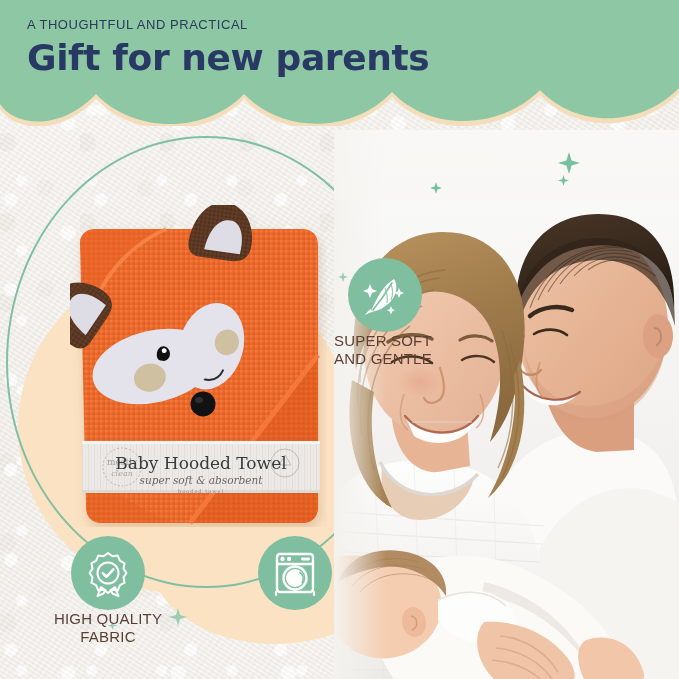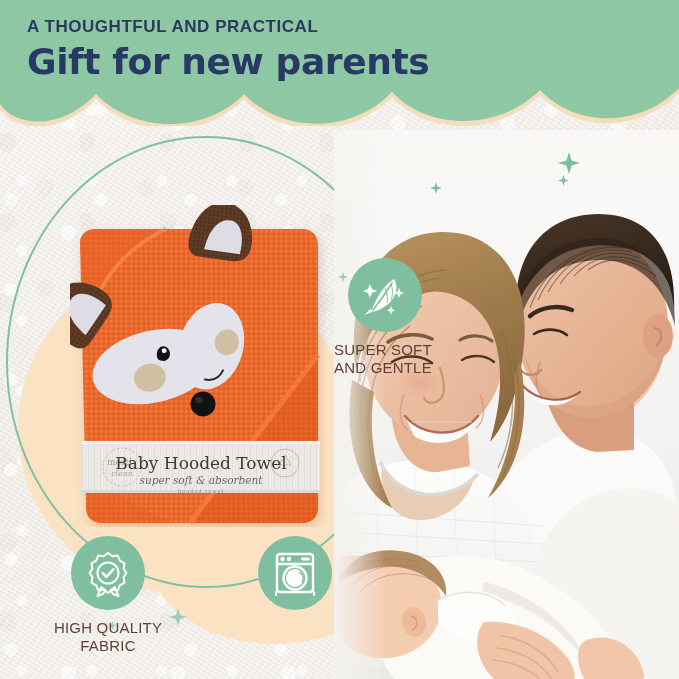--- a/index.html
+++ b/index.html
@@ -41,24 +41,24 @@
     position: absolute; left: 0; top: 0;
     width: 679px; height: 112px;
     z-index: 8;
   }
   .header-svg { position: absolute; left:0; top:0; display:block; }
   .header-text {
     position: absolute; left: 27px; top: 17px;
     z-index: 3;
   }
   .eyebrow {
-    font-size: 17px;
+    font-size: 13px;
     letter-spacing: .55px;
     color: #2b3a5c;
-    font-weight: 700;
+    font-weight: 400;
     line-height: 1.2;
   }
   .headline {
     margin-top: 6px;
     font-family: "DejaVu Sans", sans-serif;
     font-size: 36px;
     font-weight: bold;
     color: #283a63;
     letter-spacing: -.4px;
     line-height: 1.05;
@@ -112,21 +112,21 @@
 
   
   .feature { position: absolute; z-index: 9; }
   .f-circle {
     width: 74px; height: 74px;
     border-radius: 50%;
     background: #7fbfa0;
     display: flex; align-items: center; justify-content: center;
   }
   .f-label {
-    margin-top: 9px;
+    margin-top: 0;
     font-size: 15px;
     line-height: 1.22;
     color: #5b3f35;
     letter-spacing: .2px;
     white-space: pre-line;
   }
   .feat-soft      { left: 348px; top: 258px; }
   .feat-soft .f-label { text-align: left; margin-left: -14px; }
   .feat-quality   { left: 33px;  top: 536px; text-align: center; width: 150px; }
   .feat-quality .f-circle { margin: 0 auto; }

